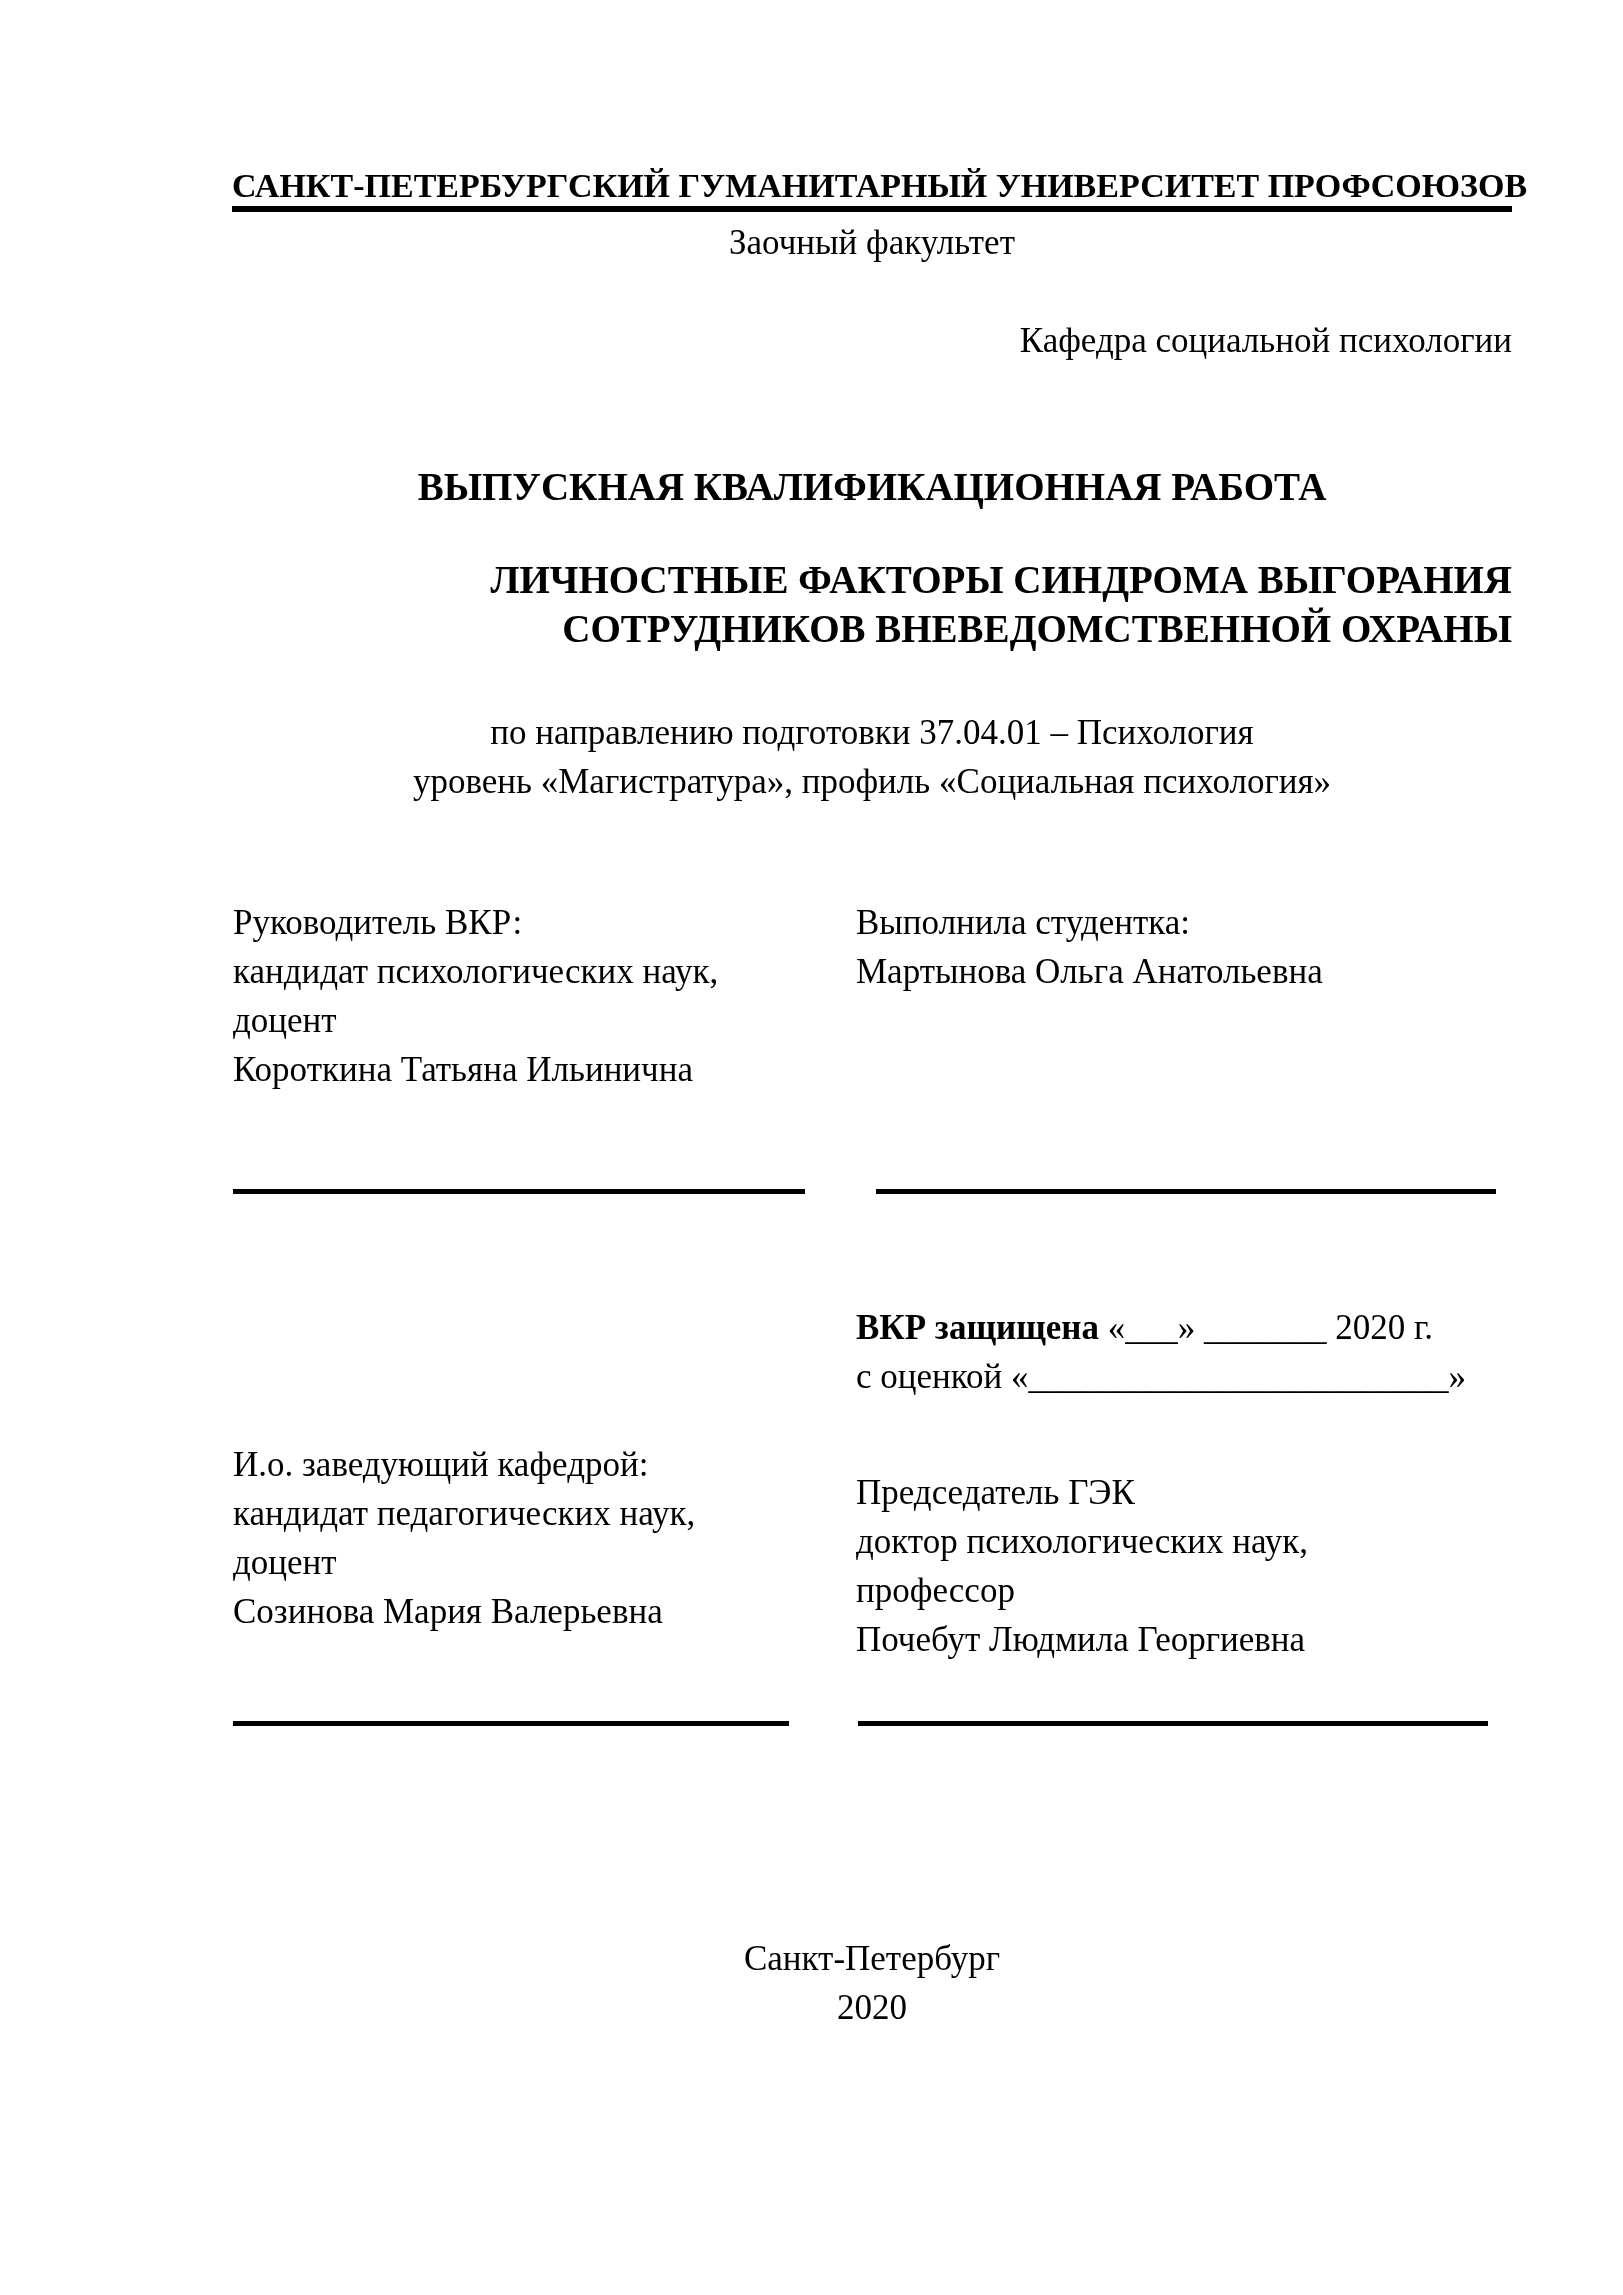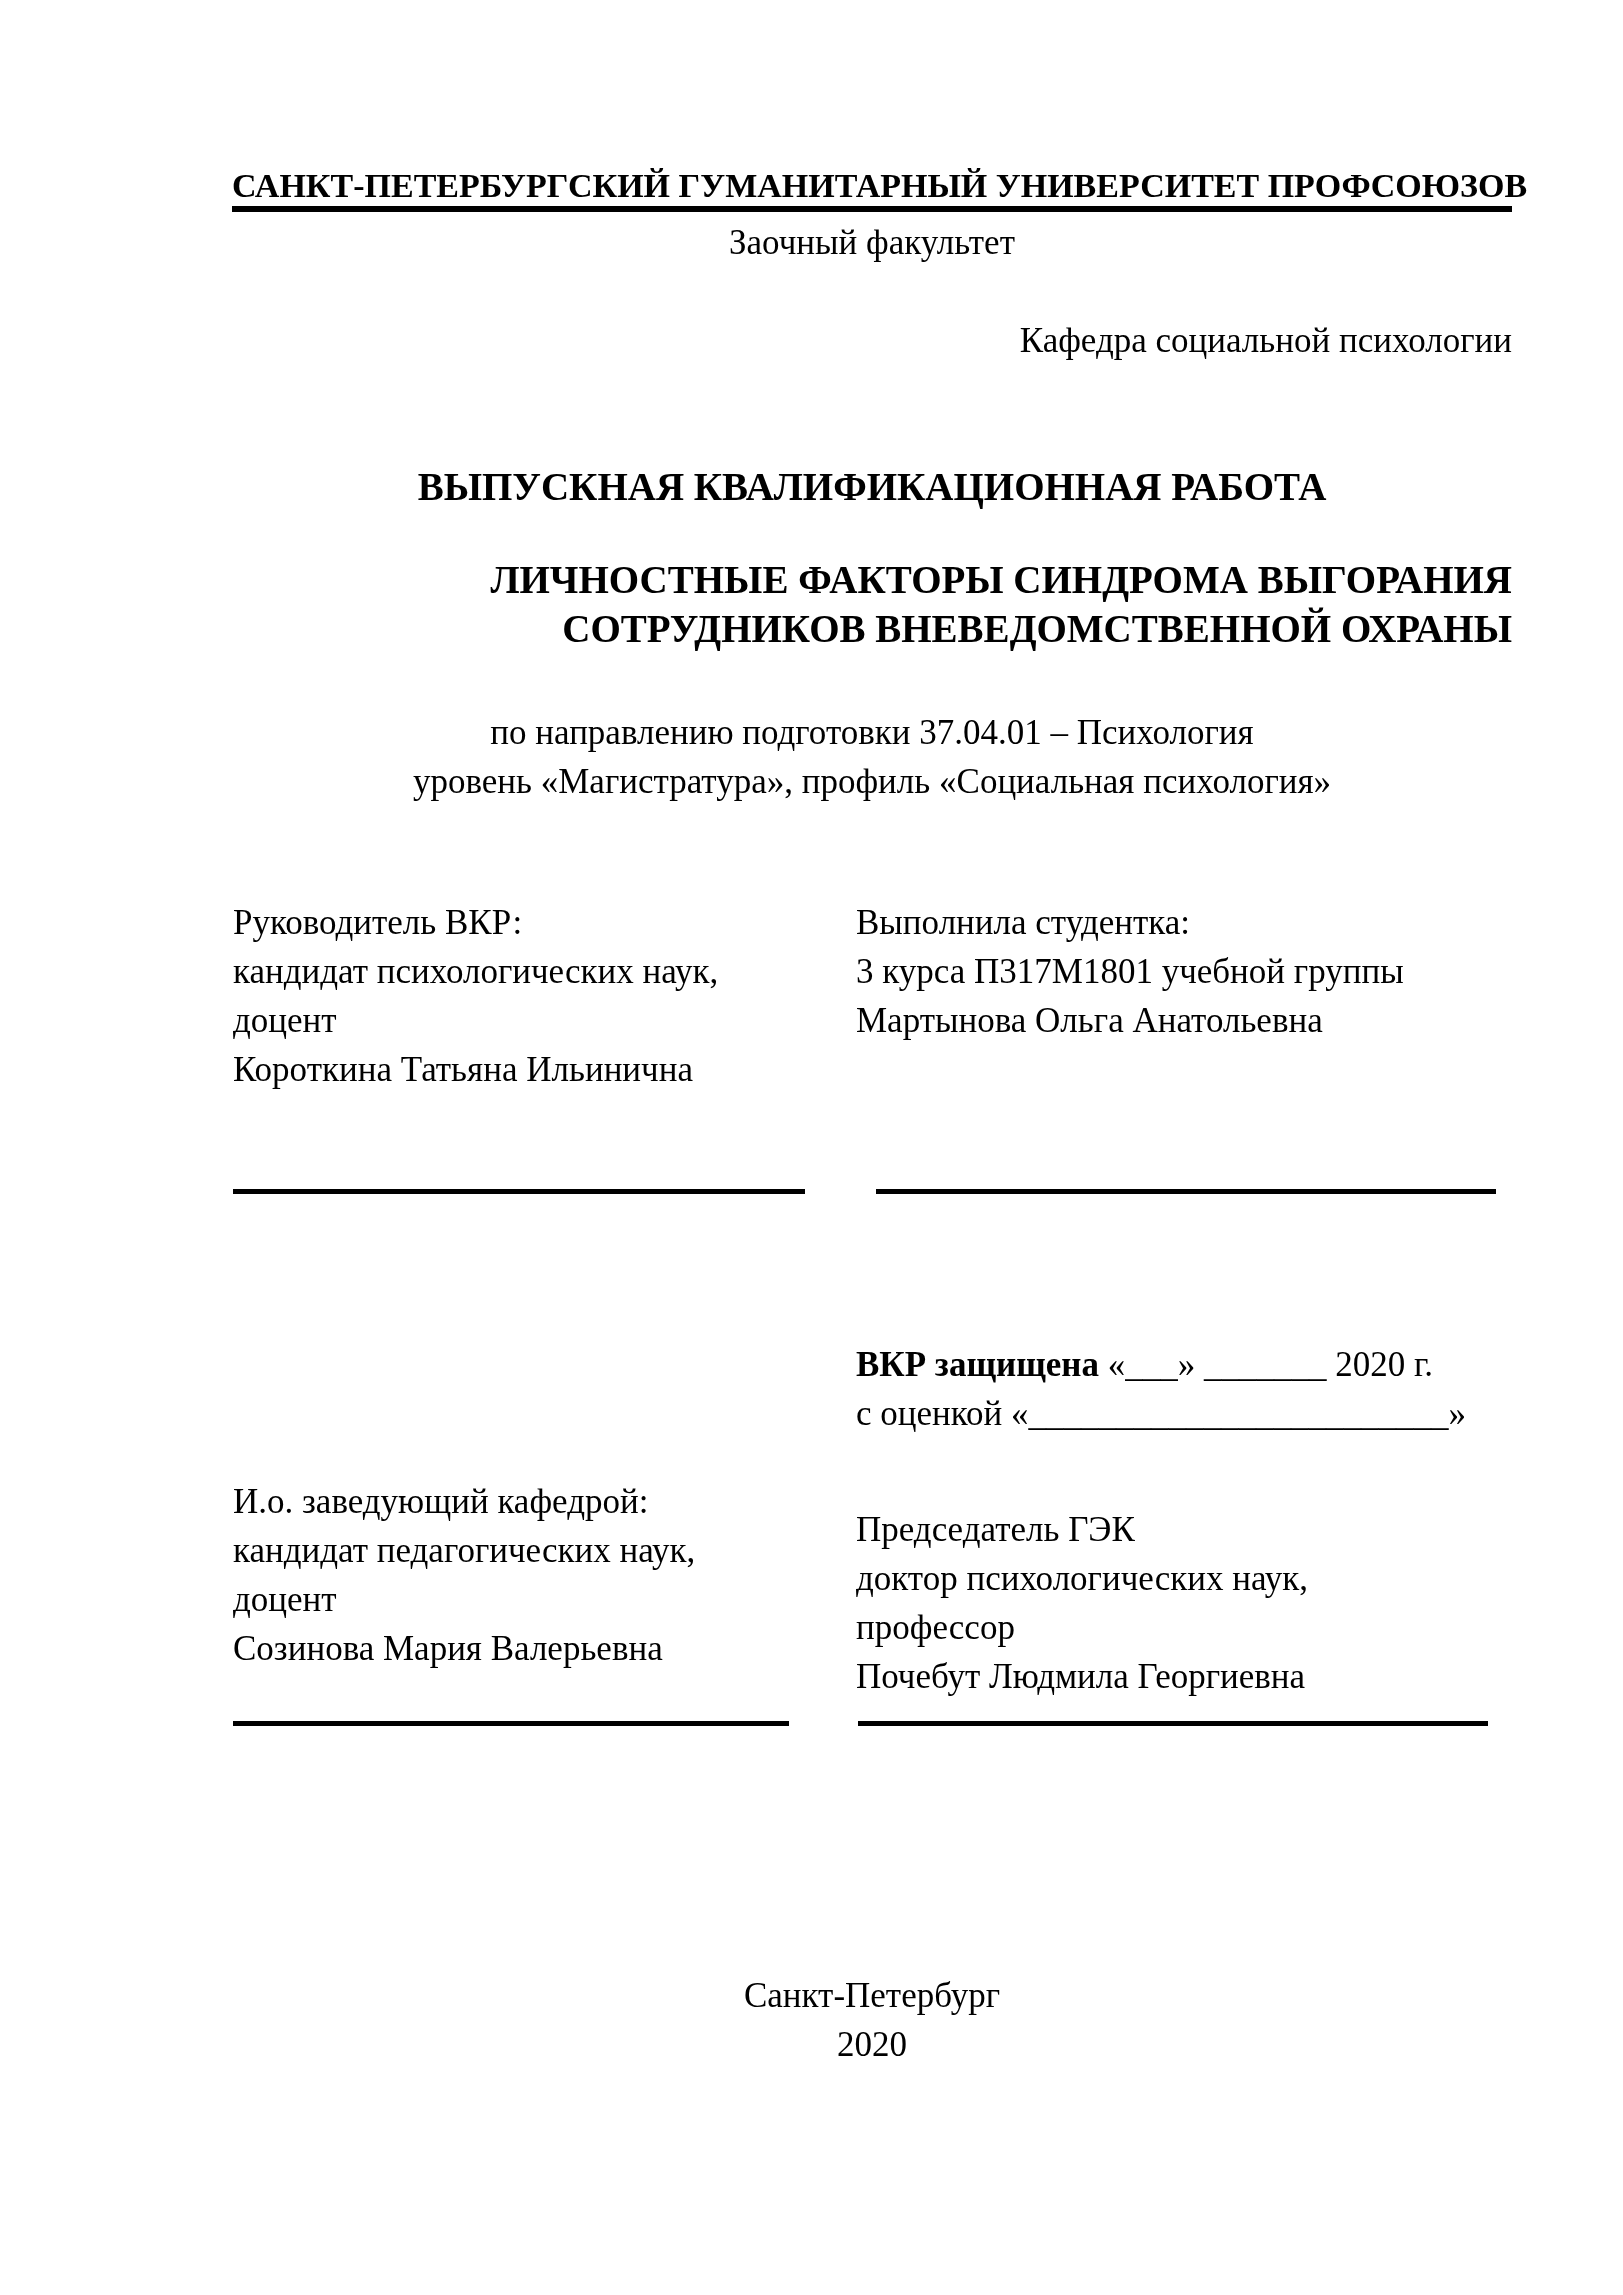--- a/index.html
+++ b/index.html
@@ -11,21 +11,21 @@
     overflow:hidden;
   }
   .abs{position:absolute;white-space:nowrap;}
   .band{left:232px;width:1280px;}
   .center{text-align:center;}
   .right{text-align:right;}
   .b{font-weight:bold;}
   .f43{font-size:34px;line-height:49px;}
   .f45{font-size:35px;line-height:49px;}
   .f50{font-size:39px;line-height:49px;}
-  .lh63{line-height:49px;margin-top:37px;}
+  .lh63{line-height:49px;}
   .rule{height:6.3px;background:#000000;}
   .sig{height:4.7px;background:#000000;}
 </style>
 </head>
 <body>
 
 <div class="page">
 
   <div class="abs band center b f43" style="top:161px;">САНКТ-ПЕТЕРБУРГСКИЙ ГУМАНИТАРНЫЙ УНИВЕРСИТЕТ ПРОФСОЮЗОВ</div>
   <div class="abs band rule" style="top:206px;"></div>
@@ -44,21 +44,20 @@
   </div>
 
   <div class="abs f45" style="top:898px;left:233px;">
     <div>Руководитель ВКР:</div>
     <div>кандидат психологических наук,</div>
     <div>доцент</div>
     <div>Короткина Татьяна Ильинична</div>
   </div>
   <div class="abs f45" style="top:898px;left:856px;">
     <div>Выполнила студентка:</div>
-    <div>3 курса П317М1801 учебной группы</div>
     <div>Мартынова Ольга Анатольевна</div>
   </div>
 
   <div class="abs sig" style="top:1189px;left:233px;width:572px;"></div>
   <div class="abs sig" style="top:1189px;left:876px;width:620px;"></div>
 
   <div class="abs f45 lh63" style="top:1303px;left:856px;">
     <div><span class="b">ВКР защищена</span><span> «___» _______ 2020 г.</span></div>
     <div>с оценкой «________________________»</div>
   </div>

